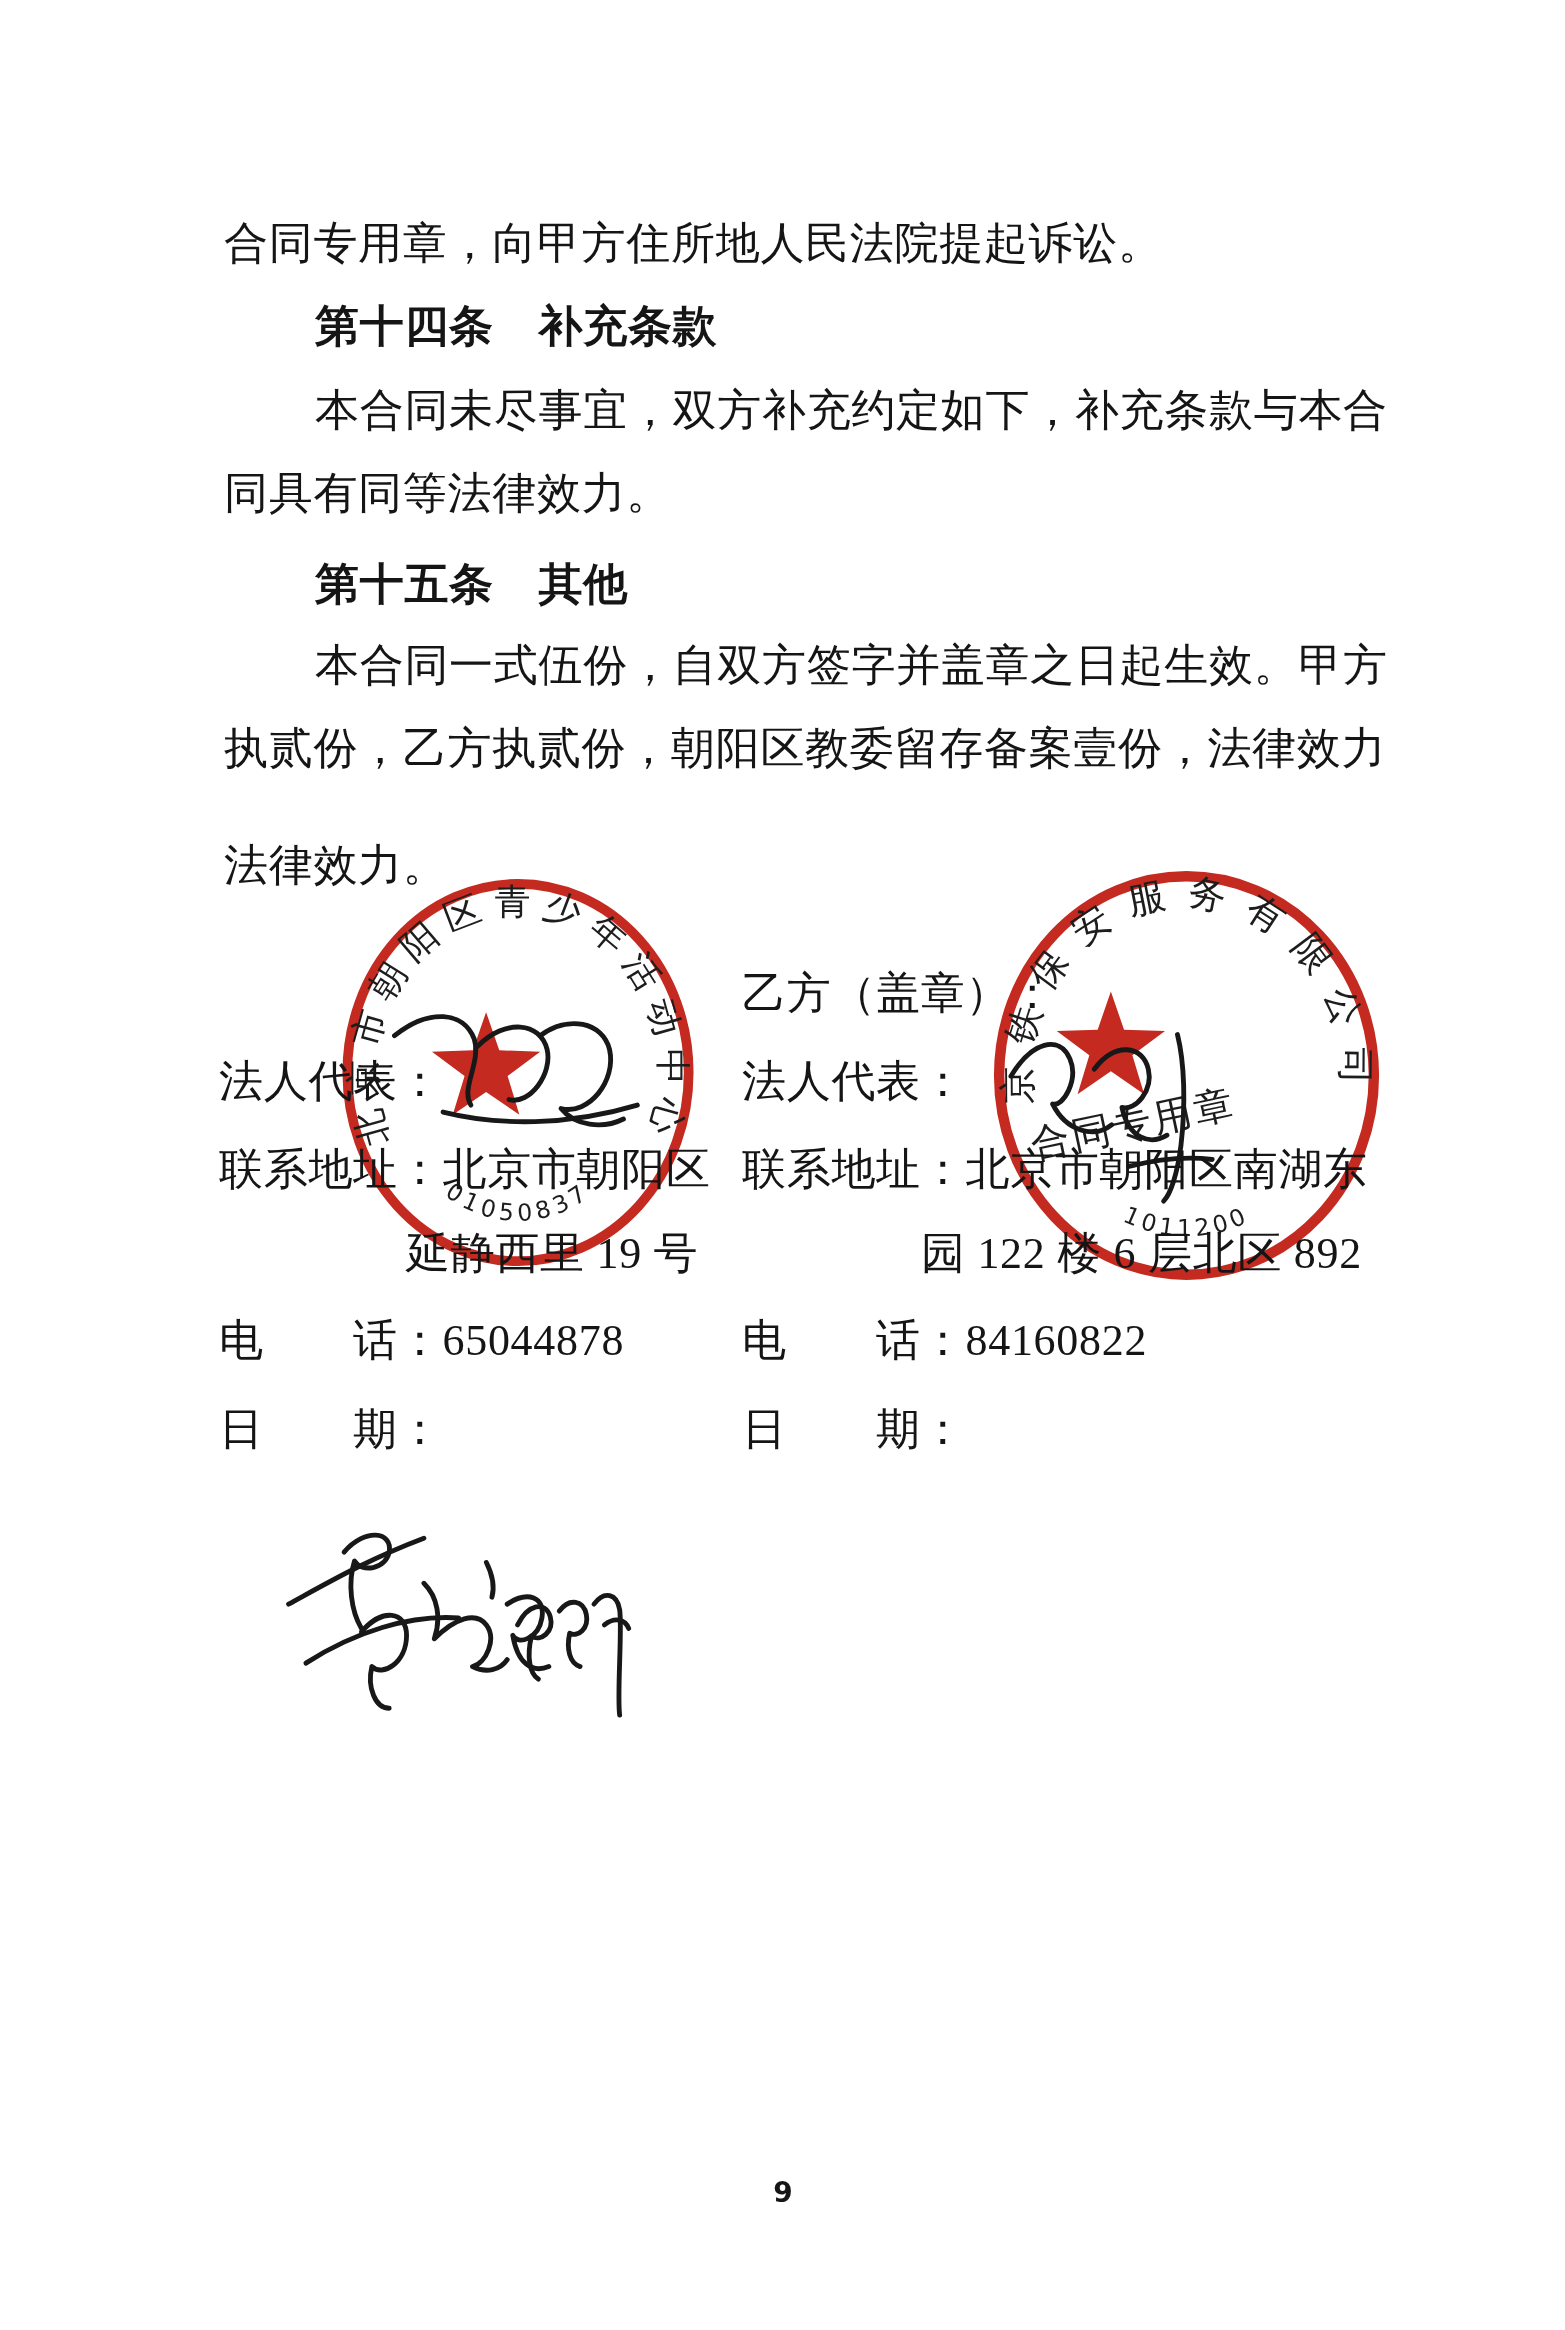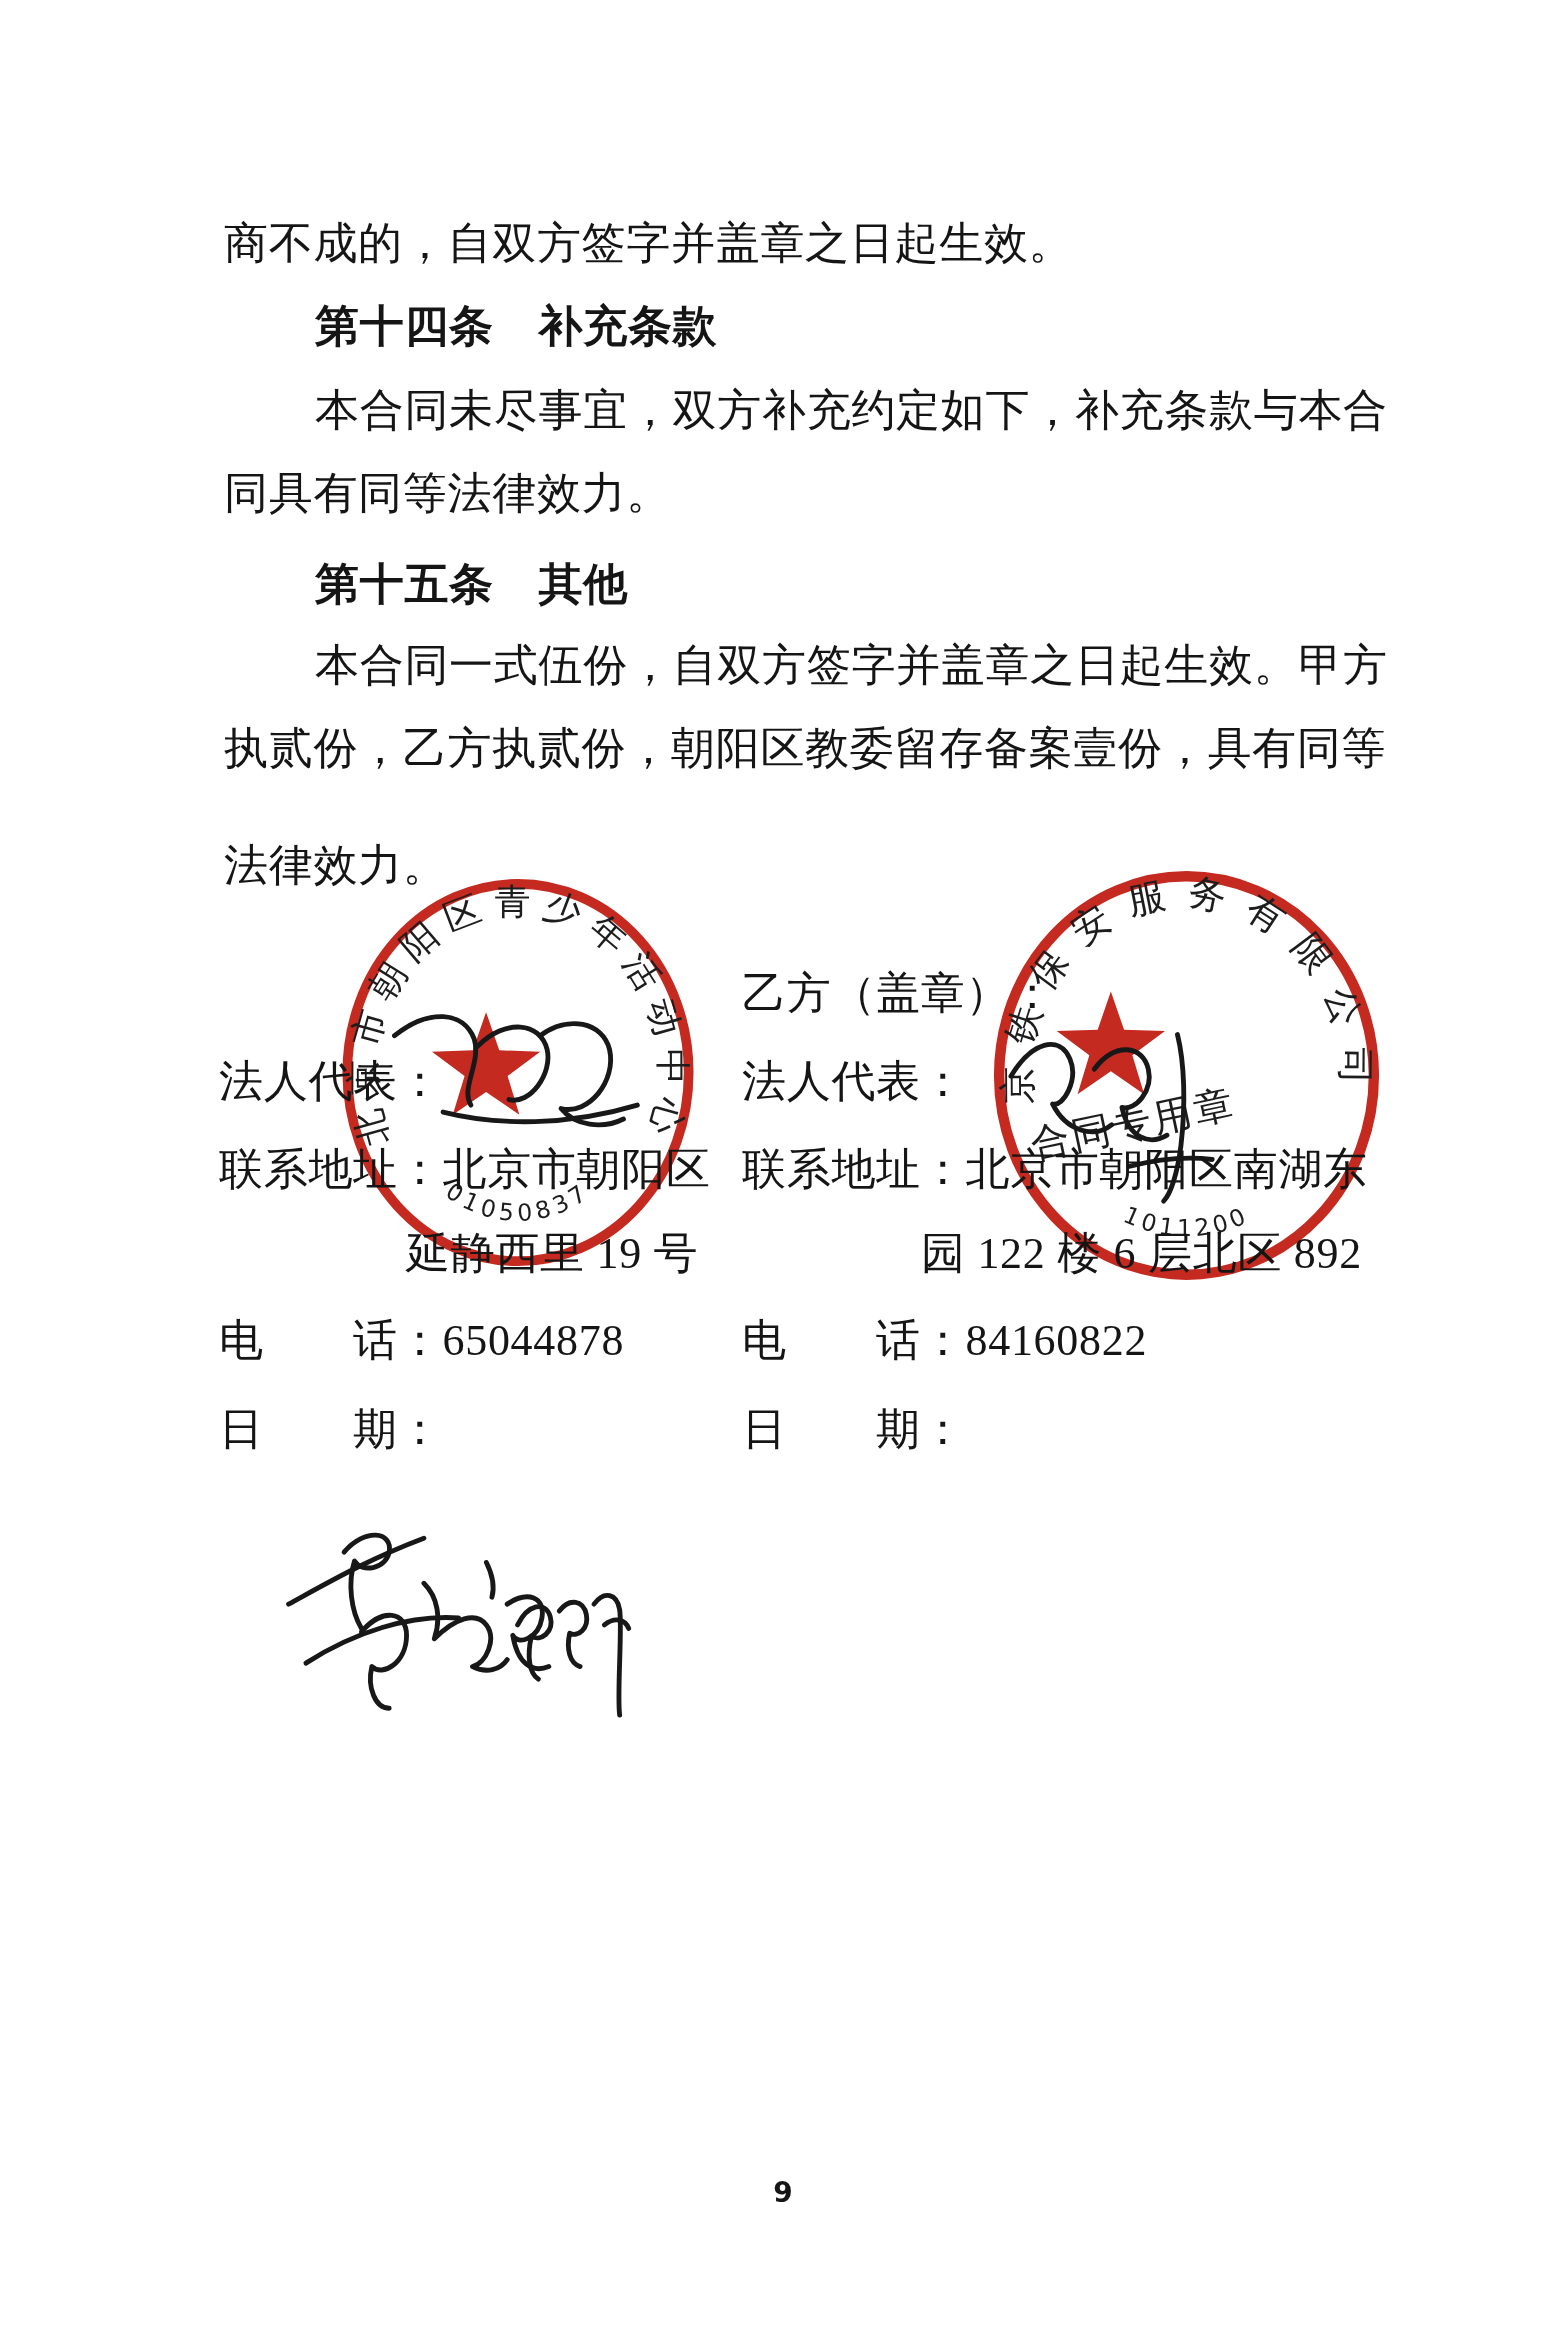--- a/index.html
+++ b/index.html
@@ -71,33 +71,33 @@
     <g>
       <path class="scribble" d="M 30 300 C 60 250 100 240 115 275 C 128 305 105 345 90 340 C 110 380 150 390 175 370"></path>
       <path class="scribble" d="M 150 290 C 180 250 220 255 228 290 C 235 320 210 350 190 345 C 200 390 230 400 255 385"></path>
       <path class="scribble" d="M 270 240 C 280 280 282 340 275 400 C 270 440 260 470 250 480"></path>
       <path class="scribble" d="M 200 430 C 240 420 280 415 320 420"></path>
     </g>
   </svg>
 
   <div class="textlayer" style="left:0;top:0;width:1566px;height:2330px">
 
-    <div class="line" style="top:218px;left:224px">商不成的，自双方签字并盖章之日起生效。</div>
+    <div class="line" style="top:218px;left:224px">合同专用章，向甲方住所地人民法院提起诉讼。</div>
 
     <div class="line bold" style="top:301px;left:315px">第十四条　补充条款</div>
 
     <div class="line" style="top:385px;left:315px">本合同未尽事宜，双方补充约定如下，补充条款与本合</div>
 
     <div class="line" style="top:468px;left:224px">同具有同等法律效力。</div>
 
     <div class="line bold" style="top:559px;left:315px">第十五条　其他</div>
 
     <div class="line" style="top:640px;left:315px">本合同一式伍份，自双方签字并盖章之日起生效。甲方</div>
 
-    <div class="line" style="top:723px;left:224px">执贰份，乙方执贰份，朝阳区教委留存备案壹份，具有同等</div>
+    <div class="line" style="top:723px;left:224px">执贰份，乙方执贰份，朝阳区教委留存备案壹份，法律效力</div>
 
     <div class="line" style="top:840px;left:224px">法律效力。</div>
 
 
     <div class="line" style="top:1056px;left:219px">法人代表：</div>
 
     <div class="line" style="top:1144px;left:219px">
       <span>联系地址：</span><span>北京市朝阳区</span>
     </div>
 

